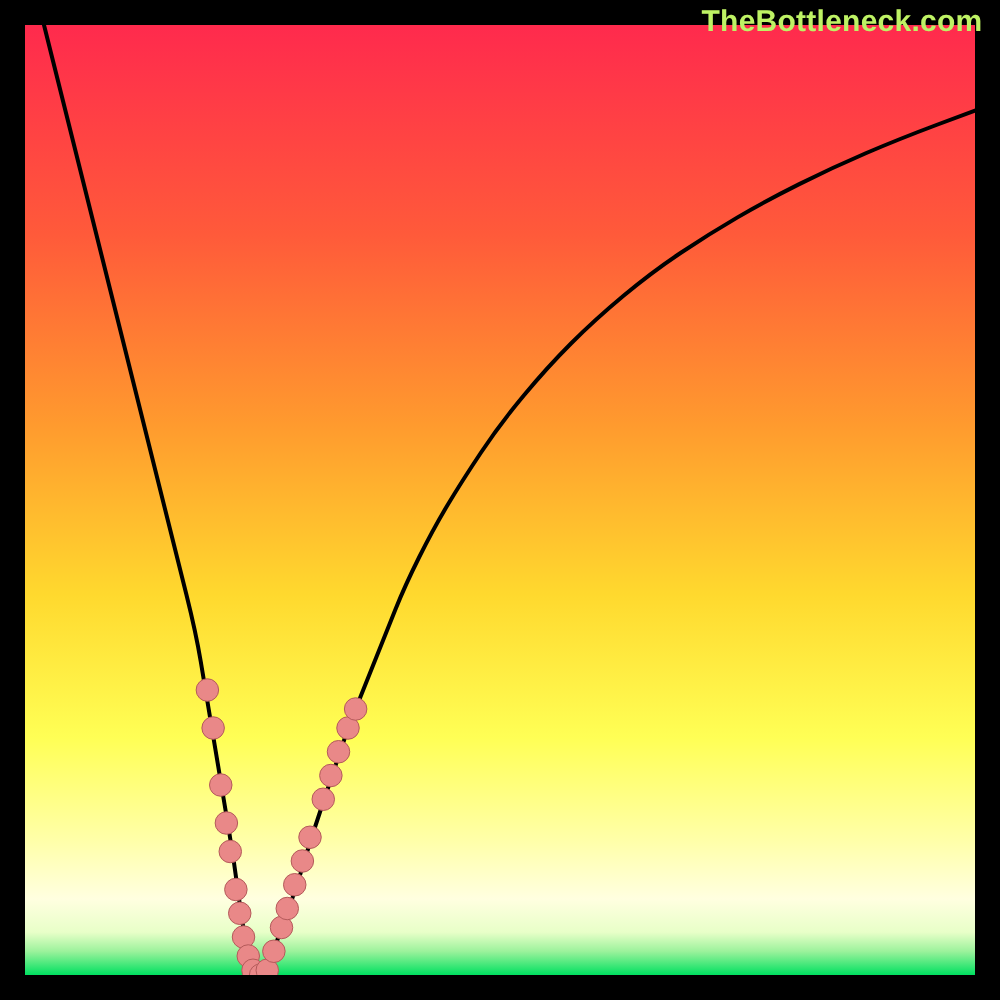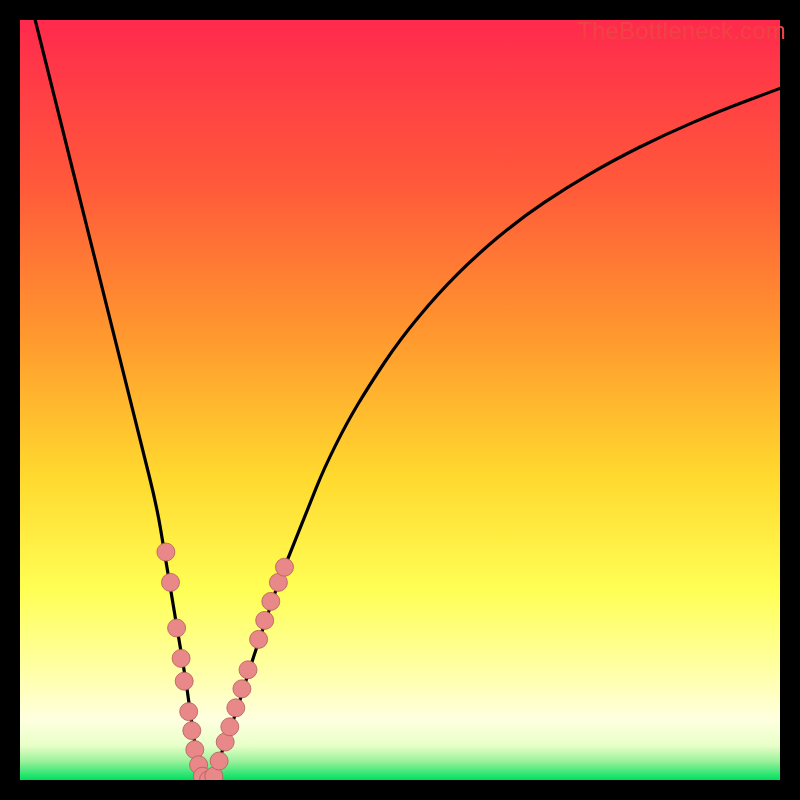--- a/index.html
+++ b/index.html
@@ -35,26 +35,26 @@
   }
   .curve-layer {
     position: absolute;
     left: 0;
     top: 0;
     width: 100%;
     height: 100%;
   }
   .watermark {
     position: absolute;
-    top: 17px;
+    top: 4px;
     right: 14px;
     font-family: Arial, Helvetica, sans-serif;
     font-size: 24px;
-    font-weight: 400;
-    color: #ef4444;
+    font-weight: 700;
+    color: #bef264;
     letter-spacing: 0.2px;
   }
 </style>
 </head>
 <body>
 
 <div class="frame">
   <div class="plot-area">
     <svg class="gradient" viewBox="0 0 760 760" preserveAspectRatio="none">
       <defs>

